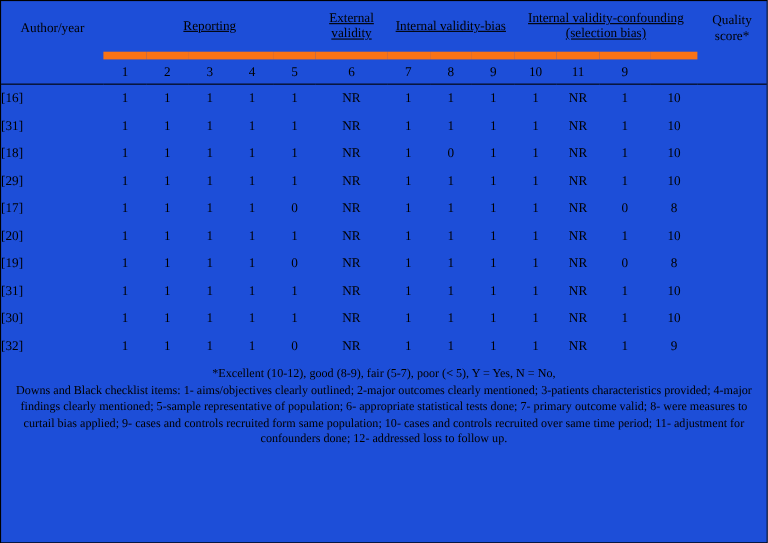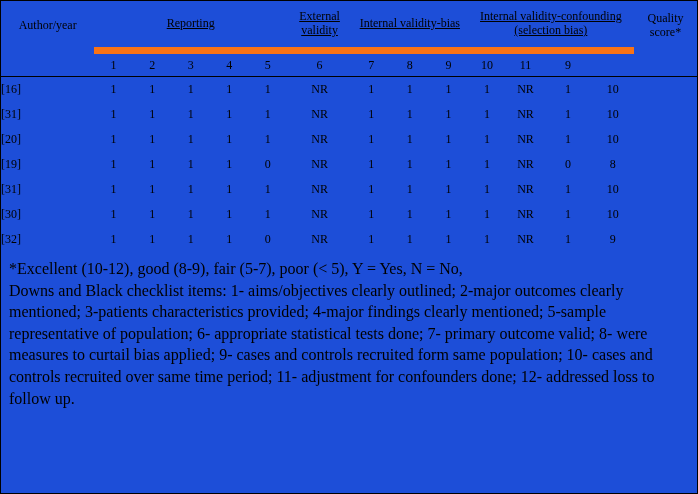--- a/index.html
+++ b/index.html
@@ -62,23 +62,23 @@
   }
   .line-under-group {
     border-bottom: 7px solid #f97316;
     text-decoration: underline;
   }
   .bottom-rule {
     border-bottom: 1px solid #000000;
   }
   .footnotes {
     padding: 6px 8px 0 8px;
-    font-size: 16px;
+    font-size: 11px;
     line-height: 1.35;
-    text-align: left;
+    text-align: center;
   }
   .footnotes p {
     margin: 0;
   }
   .fn-first {
     margin-bottom: 0px;
   }
 </style>
 </head>
 <body>
@@ -158,23 +158,71 @@
         <td>NR</td>
         <td>1</td>
         <td>1</td>
         <td>1</td>
         <td>1</td>
         <td>NR</td>
         <td>1</td>
         <td>10</td>
       </tr>
 
-
-
-
+      <tr class="datarow">
+        <td class="author-cell">[18]</td>
+        <td>1</td>
+        <td>1</td>
+        <td>1</td>
+        <td>1</td>
+        <td>1</td>
+        <td>NR</td>
+        <td>1</td>
+        <td>0</td>
+        <td>1</td>
+        <td>1</td>
+        <td>NR</td>
+        <td>1</td>
+        <td>10</td>
+      </tr>
+
+
+      <tr class="datarow">
+        <td class="author-cell">[29]</td>
+        <td>1</td>
+        <td>1</td>
+        <td>1</td>
+        <td>1</td>
+        <td>1</td>
+        <td>NR</td>
+        <td>1</td>
+        <td>1</td>
+        <td>1</td>
+        <td>1</td>
+        <td>NR</td>
+        <td>1</td>
+        <td>10</td>
+      </tr>
+
+      <tr class="datarow">
+        <td class="author-cell">[17]</td>
+        <td>1</td>
+        <td>1</td>
+        <td>1</td>
+        <td>1</td>
+        <td>0</td>
+        <td>NR</td>
+        <td>1</td>
+        <td>1</td>
+        <td>1</td>
+        <td>1</td>
+        <td>NR</td>
+        <td>0</td>
+        <td>8</td>
+      </tr>
 
       <tr class="datarow">
         <td class="author-cell">[20]</td>
         <td>1</td>
         <td>1</td>
         <td>1</td>
         <td>1</td>
         <td>1</td>
         <td>NR</td>
         <td>1</td>

